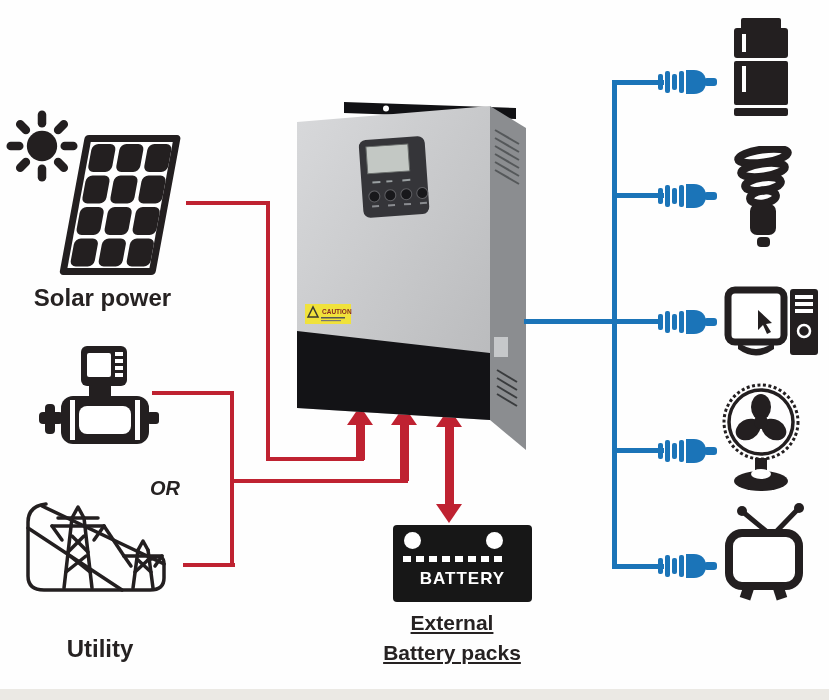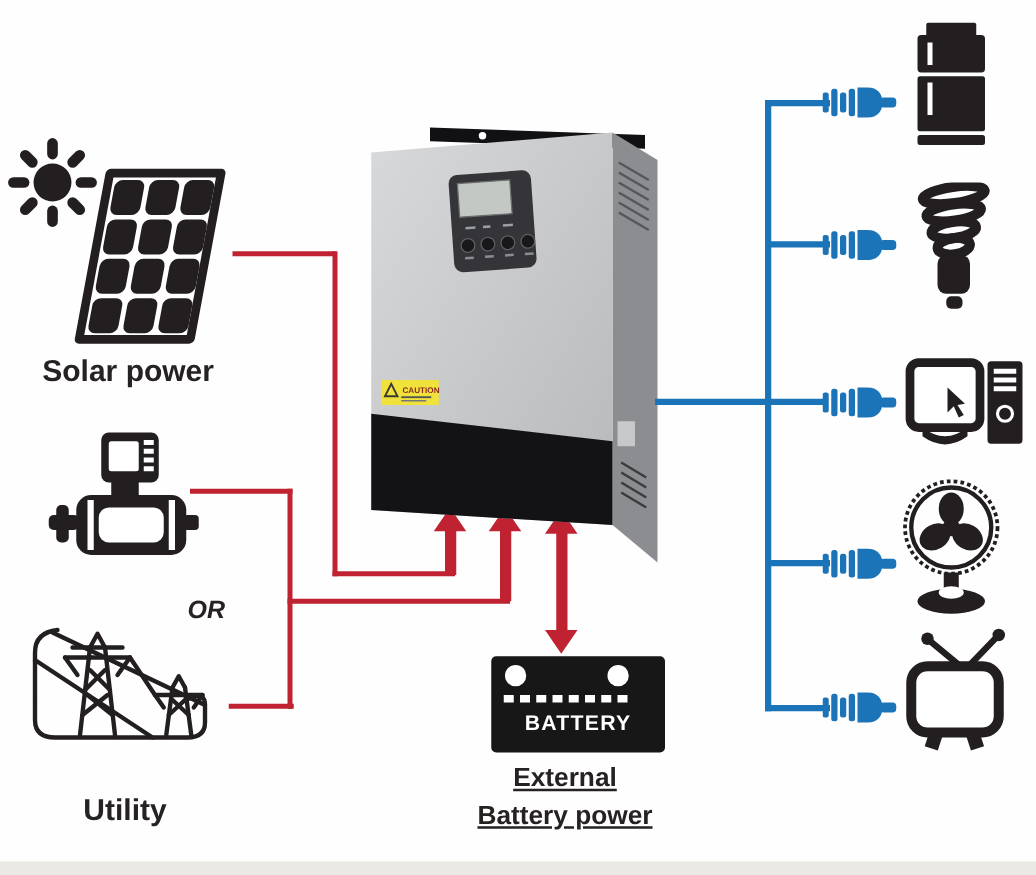--- a/index.html
+++ b/index.html
@@ -223,21 +223,21 @@
         <span></span>
         <span></span>
         <span></span>
         <span></span>
         <span></span>
     </div>
     <div class="batt-text">BATTERY</div>
   </div>
   <div class="lbl lbl-21" style="left:372px; top:608px; width:160px; line-height:30px;">
     <div>External</div>
-    <div>Battery power</div>
+    <div>Battery packs</div>
   </div>
 
   <div class="wb" style="left:524px; top:319px; width:138px; height:5px;"></div>
   <div class="wb" style="left:612px; top:80px; width:5px; height:489px;"></div>
   <div class="wb" style="left:612px; top:80px; width:52px; height:5px;"></div>
   <div class="wb" style="left:612px; top:193px; width:52px; height:5px;"></div>
   <div class="wb" style="left:612px; top:448px; width:52px; height:5px;"></div>
   <div class="wb" style="left:612px; top:564px; width:52px; height:5px;"></div>
 
   <svg style="position:absolute; width:0; height:0;" aria-hidden="true">

